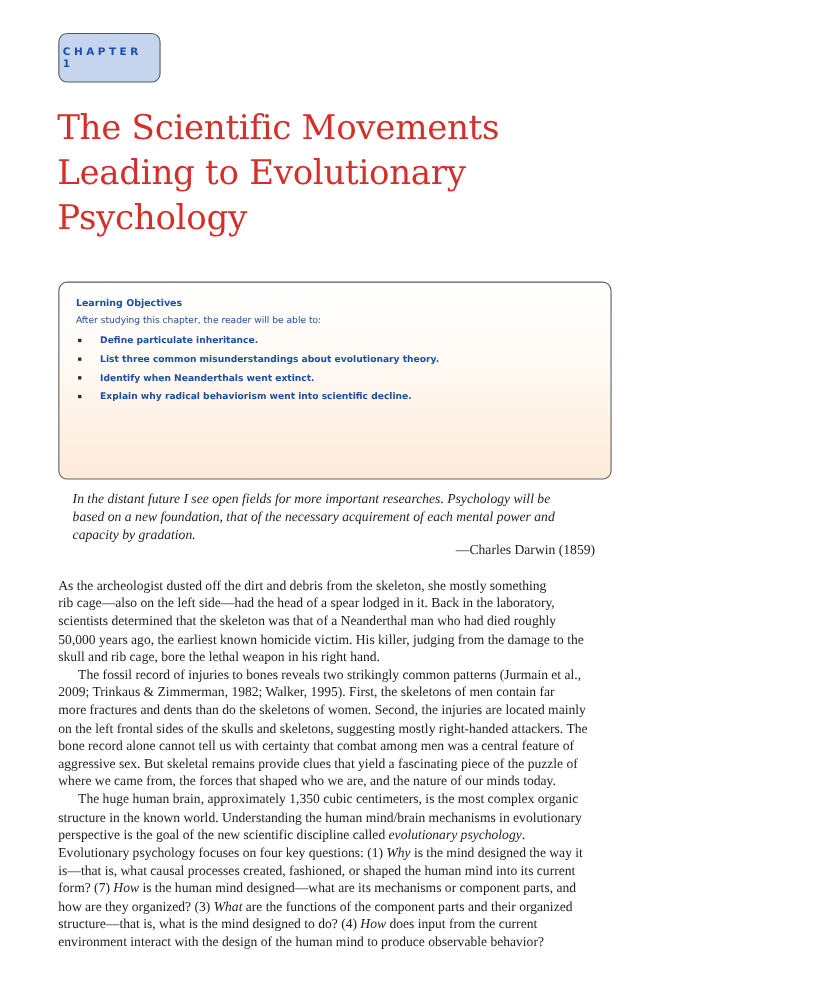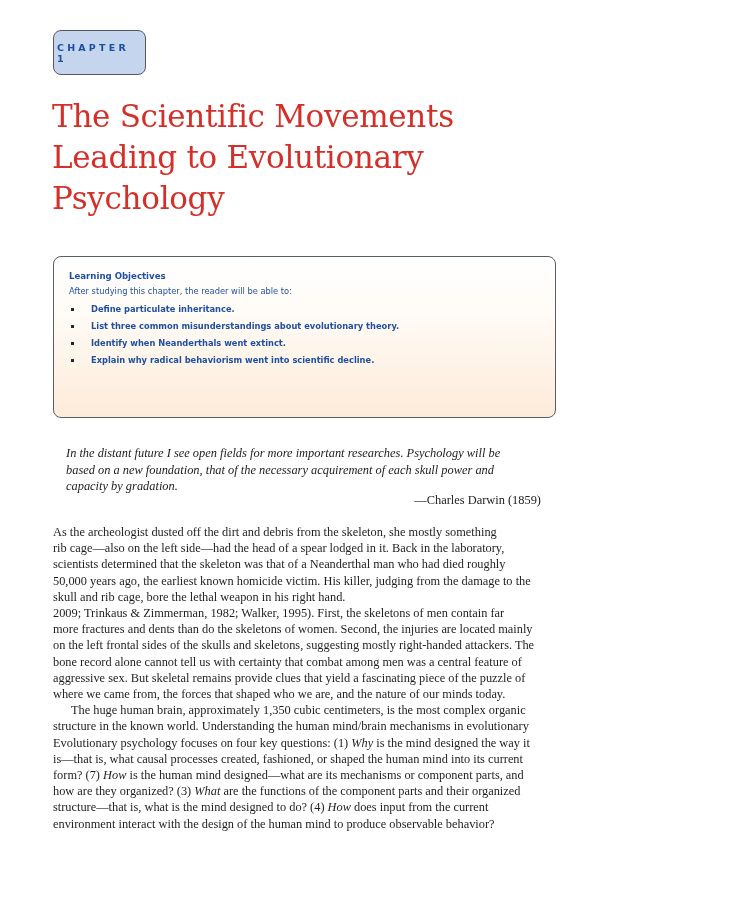--- a/index.html
+++ b/index.html
@@ -19,21 +19,21 @@
     }
 
     .title {
       position: absolute; left: 52px; top: 96px; width: 560px; margin: 0;
       font-family: "DejaVu Serif", serif; font-weight: normal;
       font-size: 31px; line-height: 41px; color: #d4302a;
       letter-spacing: -0.3px;
     }
 
     .objectives {
-      position: absolute; left: 53px; top: 256px; width: 503px; height: 162px;
+      position: absolute; left: 53px; top: 256px; width: 503px; height: 180px;
       box-sizing: border-box;
       border: 1.5px solid #5a5e66; border-radius: 8px;
       background: linear-gradient(to bottom, #ffffff 0%, #fffbf6 35%, #fdebd9 100%);
       padding: 13px 0 0 15px;
       font-family: "DejaVu Sans", sans-serif; color: #1f4f9e;
     }
     .obj-heading { font-size: 8.6px; font-weight: bold; line-height: 12px; margin: 0; }
     .obj-intro { font-size: 8.3px; line-height: 13px; margin: 3px 0 3px 0; }
     .obj-list { list-style: none; margin: 0; padding: 0; }
     .obj-list li {
@@ -86,44 +86,46 @@
     <ul class="obj-list">
       <li><span class="bullet"></span><span>Define particulate inheritance.</span></li>
       <li><span class="bullet"></span><span>List three common misunderstandings about evolutionary theory.</span></li>
       <li><span class="bullet"></span><span>Identify when Neanderthals went extinct.</span></li>
       <li><span class="bullet"></span><span>Explain why radical behaviorism went into scientific decline.</span></li>
     </ul>
   </div>
 
   <p class="epigraph">
     <span>In the distant future I see open fields for more important researches. Psychology will be</span><br>
-    <span>based on a new foundation, that of the necessary acquirement of each skull power and</span><br>
+    <span>based on a new foundation, that of the necessary acquirement of each mental power and</span><br>
     <span>capacity by gradation.</span>
   </p>
   <div class="attribution">—Charles Darwin (1859)</div>
 
   <div class="body-text">
     <p>
       <span class="line">As the archeologist dusted off the dirt and debris from the skeleton, she mostly something</span>
       <span class="line">rib cage—also on the left side—had the head of a spear lodged in it. Back in the laboratory,</span>
       <span class="line">scientists determined that the skeleton was that of a Neanderthal man who had died roughly</span>
       <span class="line">50,000 years ago, the earliest known homicide victim. His killer, judging from the damage to the</span>
       <span class="line">skull and rib cage, bore the lethal weapon in his right hand.</span>
     </p>
     <p>
+      <span class="line" style="padding-left:18px">The fossil record of injuries to bones reveals two strikingly common patterns (Jurmain et al.,</span>
       <span class="line">2009; Trinkaus &amp; Zimmerman, 1982; Walker, 1995). First, the skeletons of men contain far</span>
       <span class="line">more fractures and dents than do the skeletons of women. Second, the injuries are located mainly</span>
       <span class="line">on the left frontal sides of the skulls and skeletons, suggesting mostly right-handed attackers. The</span>
       <span class="line">bone record alone cannot tell us with certainty that combat among men was a central feature of</span>
       <span class="line">aggressive sex. But skeletal remains provide clues that yield a fascinating piece of the puzzle of</span>
       <span class="line">where we came from, the forces that shaped who we are, and the nature of our minds today.</span>
     </p>
     <p>
       <span class="line" style="padding-left:18px">The huge human brain, approximately 1,350 cubic centimeters, is the most complex organic</span>
       <span class="line">structure in the known world. Understanding the human mind/brain mechanisms in evolutionary</span>
+      <span class="line"><span>perspective is the goal of the new scientific discipline called </span><em>evolutionary psychology</em><span>.</span></span>
       <span class="line"><span>Evolutionary psychology focuses on four key questions: (1) </span><em>Why</em><span> is the mind designed the way it</span></span>
       <span class="line">is—that is, what causal processes created, fashioned, or shaped the human mind into its current</span>
       <span class="line"><span>form? (7) </span><em>How</em><span> is the human mind designed—what are its mechanisms or component parts, and</span></span>
       <span class="line"><span>how are they organized? (3) </span><em>What</em><span> are the functions of the component parts and their organized</span></span>
       <span class="line"><span>structure—that is, what is the mind designed to do? (4) </span><em>How</em><span> does input from the current</span></span>
       <span class="line">environment interact with the design of the human mind to produce observable behavior?</span>
     </p>
   </div>
 
 </div>

